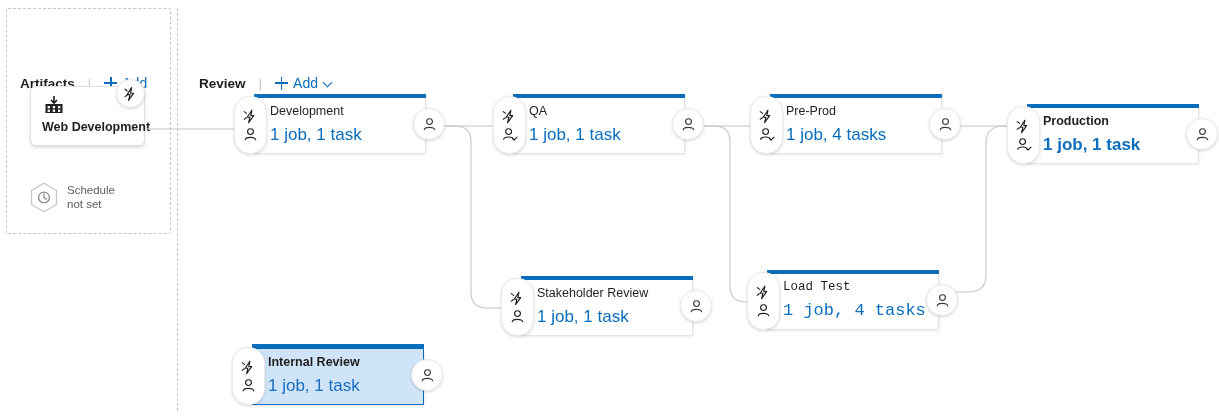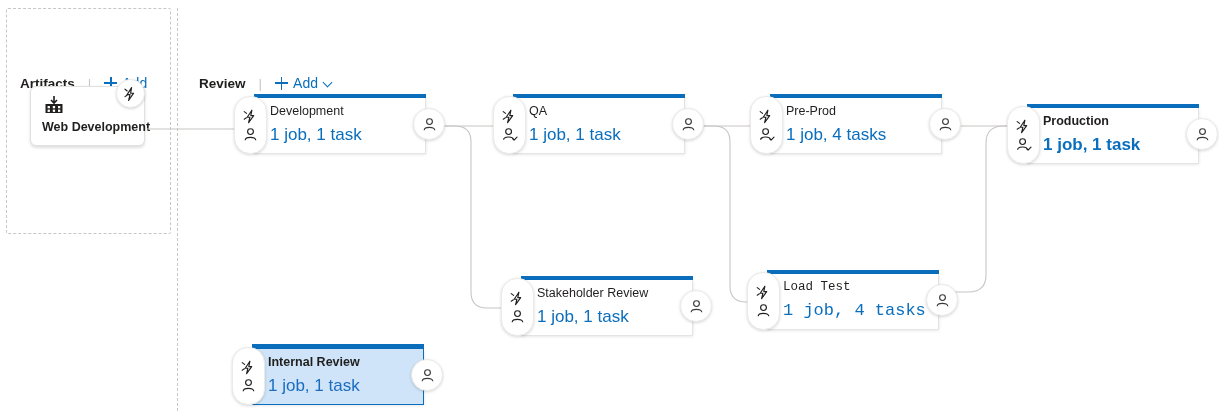--- a/index.html
+++ b/index.html
@@ -145,20 +145,33 @@
 
   <div class="bolt-badge">
     <span>
       <svg width="13" height="14" viewBox="0 0 13 14">
         <path d="M7.6 0.6 L3.1 7.6 L6.0 7.6 L4.6 13.4 L9.6 6.2 L6.6 6.2 Z" fill="none" stroke="#201f1e" stroke-width="1.15" stroke-linejoin="round"></path>
         <path d="M1.0 2.2 L3.2 4.0 M1.0 9.6 L3.0 8.2" stroke="#201f1e" stroke-width="1.1" stroke-linecap="round"></path>
       </svg>
     </span>
   </div>
 
+  <div class="schedule-row">
+    <span class="hexicon">
+      <svg width="28" height="31" viewBox="0 0 28 31">
+        <polygon points="14,1.2 26.4,8.3 26.4,22.5 14,29.7 1.6,22.5 1.6,8.3" fill="none" stroke="#c8c6c4" stroke-width="1.3"></polygon>
+        <circle cx="14" cy="15.4" r="5.4" fill="none" stroke="#8a8886" stroke-width="1.25"></circle>
+        <path d="M14 11.8 L14 15.6 L16.6 17.1" stroke="#8a8886" stroke-width="1.25" fill="none" stroke-linecap="round"></path>
+      </svg>
+    </span>
+    <span class="schedule-text">
+      <span>Schedule</span><br>
+      <span>not set</span>
+    </span>
+  </div>
 
   <div class="panel-stages"></div>
 
   <div class="panel-head" style="left:199px;top:27px;">
     <span class="ttl">Review</span>
     <span class="sep">|</span>
     <span class="addlink">
       <span class="plus"></span>
       <span>Add</span>
       <span class="chev"></span>

